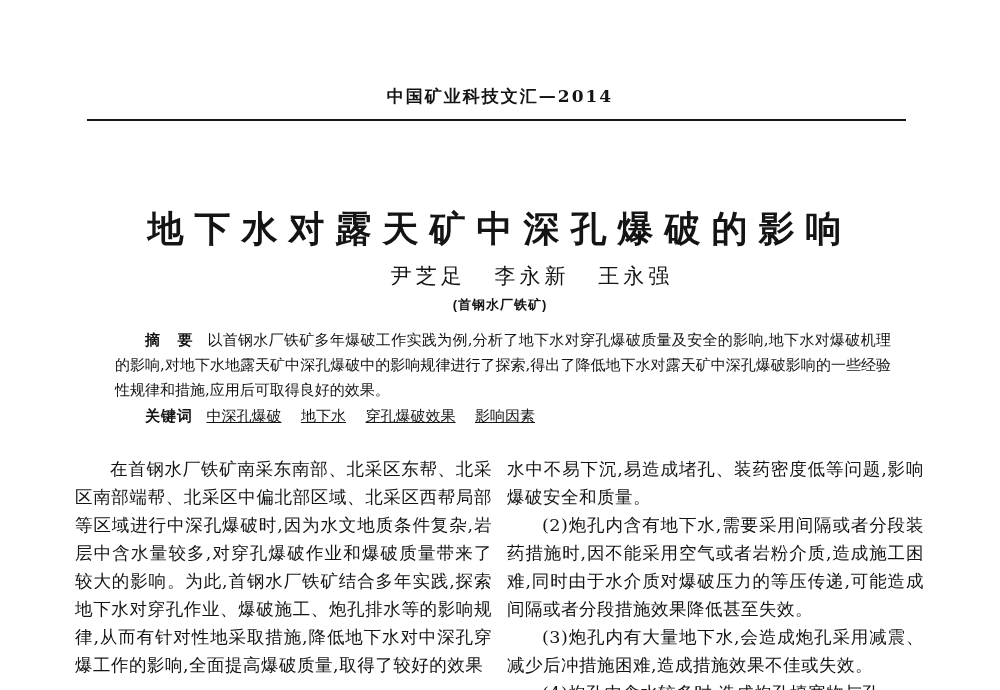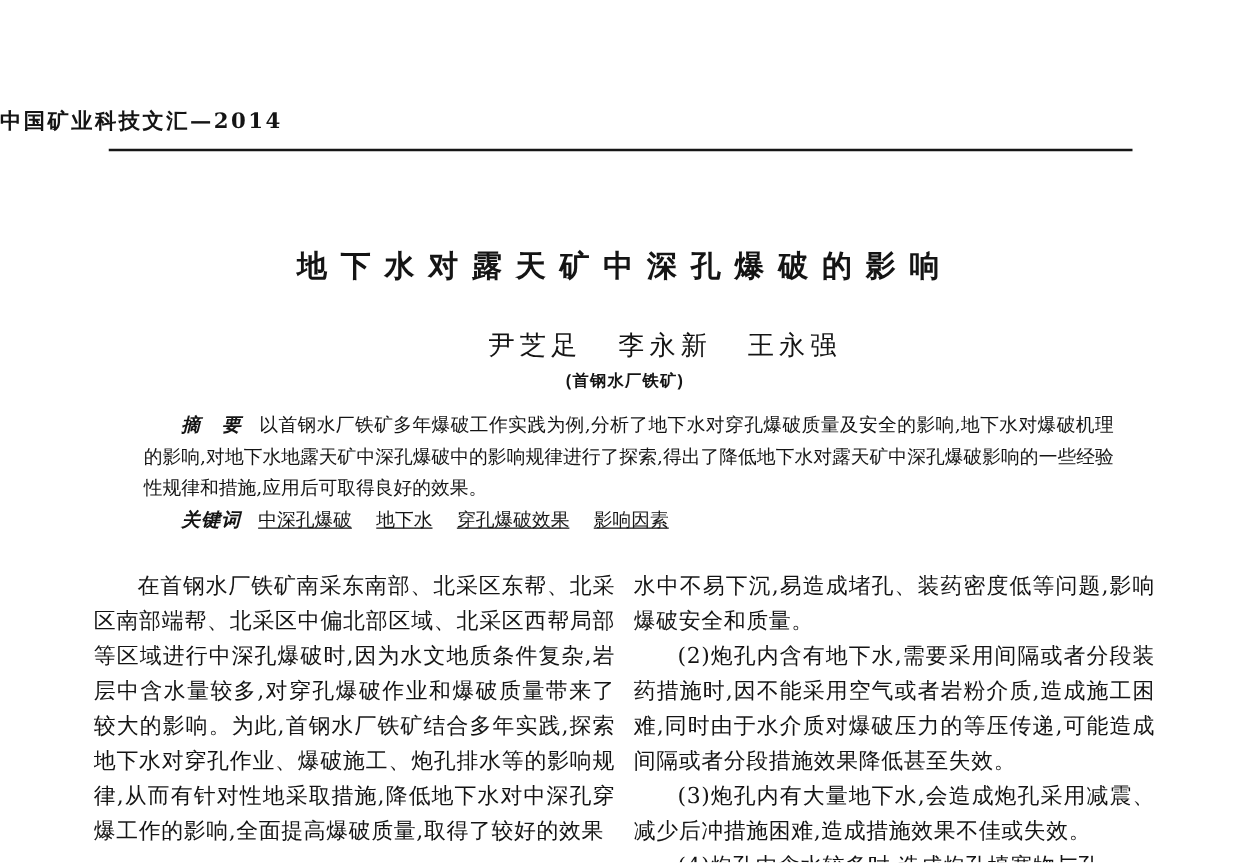--- a/index.html
+++ b/index.html
@@ -14,40 +14,41 @@
     background: #ffffff;
     overflow: hidden;
     font-family: "DejaVu Sans", sans-serif;
     color: #141414;
   }
   .journal-header {
     position: absolute;
     top: 85px;
     left: 0;
     width: 100%;
+    text-align: center;
     font-size: 17px;
     font-weight: bold;
     letter-spacing: 2px;
     font-family: "DejaVu Serif", "Liberation Serif", serif;
   }
   .header-rule {
     position: absolute;
     top: 119px;
     left: 87px;
     width: 819px;
     height: 2px;
     background: #161616;
   }
   .article-title {
     position: absolute;
     top: 181px;
     left: 0;
     width: 100%;
     text-align: center;
-    font-size: 24px;
+    font-size: 36px;
     font-weight: bold;
     letter-spacing: 11px;
     white-space: nowrap;
     font-family: "DejaVu Serif", "Liberation Serif", serif;
   }
   .authors {
     position: absolute;
     top: 262px;
     left: 0;
     width: 100%;
@@ -78,21 +79,20 @@
     line-height: 25px;
     text-align: justify;
     font-family: "DejaVu Serif", "Liberation Serif", serif;
   }
   .abstract-block p { margin: 0; }
   .abstract-para { text-indent: 2em; }
   .abstract-label, .keywords-label {
     font-weight: bold;
     margin-right: 0.9em;
     letter-spacing: 1px;
-    font-style: italic;
   }
   .keywords-para { text-indent: 2em; margin-top: 1px !important; }
   .keyword { margin-right: 1.3em; text-decoration: underline; }
   .keyword:last-child { margin-right: 0; margin-top: 11px; }
   .body-columns {
     position: absolute;
     top: 455px;
     left: 75px;
     width: 850px;
     height: 235px;

